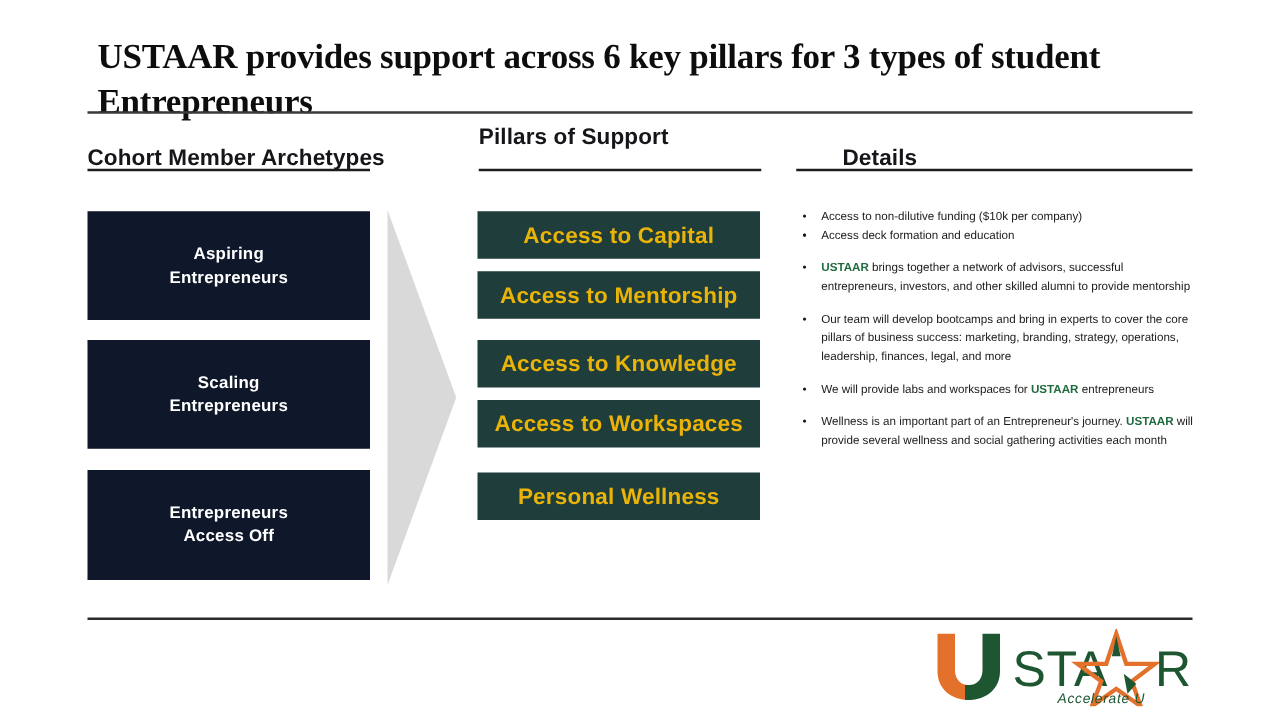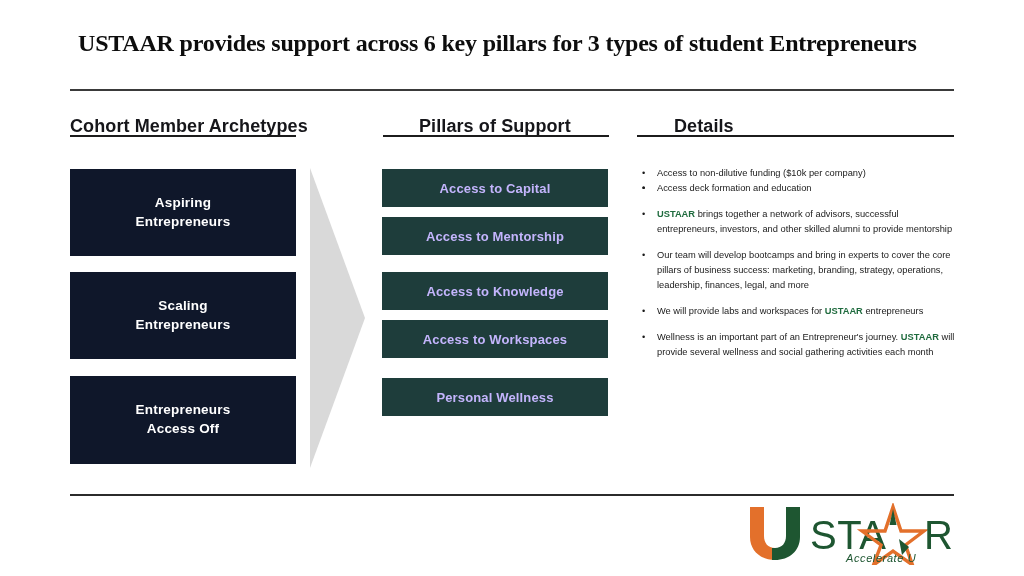--- a/index.html
+++ b/index.html
@@ -16,21 +16,21 @@
   }
 
   
   #slide-title {
     position: absolute;
     left: 78px;
     top: 28px;
     width: 875px;
     font-family: "Liberation Serif", serif;
     font-weight: bold;
-    font-size: 24px;
+    font-size: 28px;
     line-height: 1.30;
     letter-spacing: -0.2px;
     color: #0d0d0d;
   }
   #title-rule {
     position: absolute;
     left: 70px;
     top: 89px;
     width: 884px;
     height: 1.5px;
@@ -45,21 +45,21 @@
     color: #16161a;
     letter-spacing: 0.1px;
   }
   .col-rule {
     position: absolute;
     height: 1.6px;
     background: #1c1c1c;
   }
   #hdr-archetypes { left: 70px;  top: 116px; }
   #rule-archetypes{ left: 70px;  top: 135px; width: 226px; }
-  #hdr-pillars    { left: 383px; top: 116px; margin-left: 36px; }
+  #hdr-pillars    { left: 383px; top: 99px; }
   #rule-pillars   { left: 383px; top: 135px; width: 226px; }
   #hdr-details    { left: 674px; top: 116px; }
   #rule-details   { left: 637px; top: 135px; width: 317px; }
 
   
   .archetype-box {
     position: absolute;
     left: 70px;
     width: 226px;
     background: #0f172a;
@@ -86,26 +86,26 @@
     height: 300px;
   }
 
   
   .pillar-box {
     position: absolute;
     left: 382px;
     width: 226px;
     height: 38px;
     background: #1E3D3B;
-    color: #c4b5fd;
+    color: #eab308;
     display: flex;
     align-items: center;
     justify-content: center;
     text-align: center;
-    font-size: 13px;
+    font-size: 18px;
     font-weight: bold;
     letter-spacing: 0.15px;
   }
   #pillar-0 { top: 169px; }
   #pillar-1 { top: 217px; }
   #pillar-2 { top: 272px; }
   #pillar-3 { top: 320px; }
   #pillar-4 { top: 378px; }
 
   

